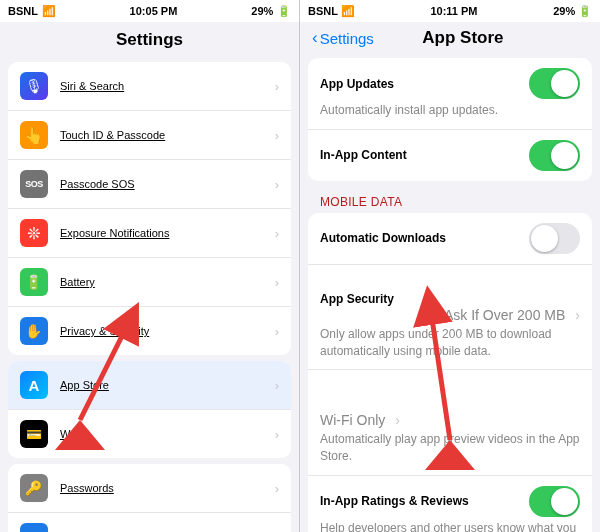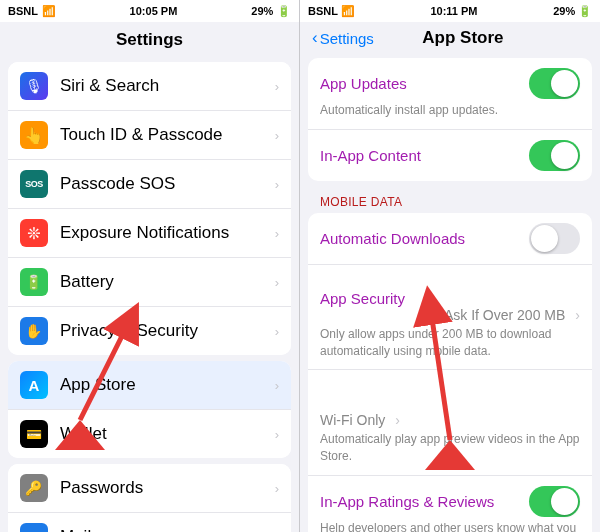--- a/index.html
+++ b/index.html
@@ -75,33 +75,34 @@
       display: flex;
       align-items: center;
       justify-content: center;
       flex-shrink: 0;
       font-size: 15px;
       color: #fff;
     }
 
     .row-label {
       flex: 1;
-      font-size: 17px;
+      font-size: 11px;
       color: #000;
+      text-decoration: underline;
     }
 
     .row-chevron {
       font-size: 13px;
       color: #c7c7cc;
     }
 
     
     .icon-siri { background: linear-gradient(135deg, #1c70e8, #5c3aef); }
     .icon-touchid { background: #ff9500; }
-    .icon-sos { background: #0f766e; }
+    .icon-sos { background: #737373; }
     .icon-exposure { background: #ff3b30; }
     .icon-battery { background: #34c759; }
     .icon-privacy { background: #1c7ae8; }
     .icon-appstore { background: linear-gradient(135deg, #0b84ff, #00bfff); }
     .icon-wallet { background: #000; }
     .icon-passwords { background: #808080; }
     .icon-mail { background: #1c7ae8; }
 
     .selected-row { background: #e8f0fe; }
 
@@ -168,23 +169,23 @@
     }
     .right-row:last-child { border-bottom: none; }
 
     .right-row-top {
       display: flex;
       align-items: center;
       justify-content: space-between;
     }
 
     .right-row-label {
-      font-size: 15px;
-      color: #a21caf;
-      font-weight: 400;
+      font-size: 12px;
+      color: #000000;
+      font-weight: 700;
     }
 
     .right-row-desc {
       font-size: 12px;
       color: #888;
       margin-top: 3px;
       line-height: 1.4;
     }
 
     

